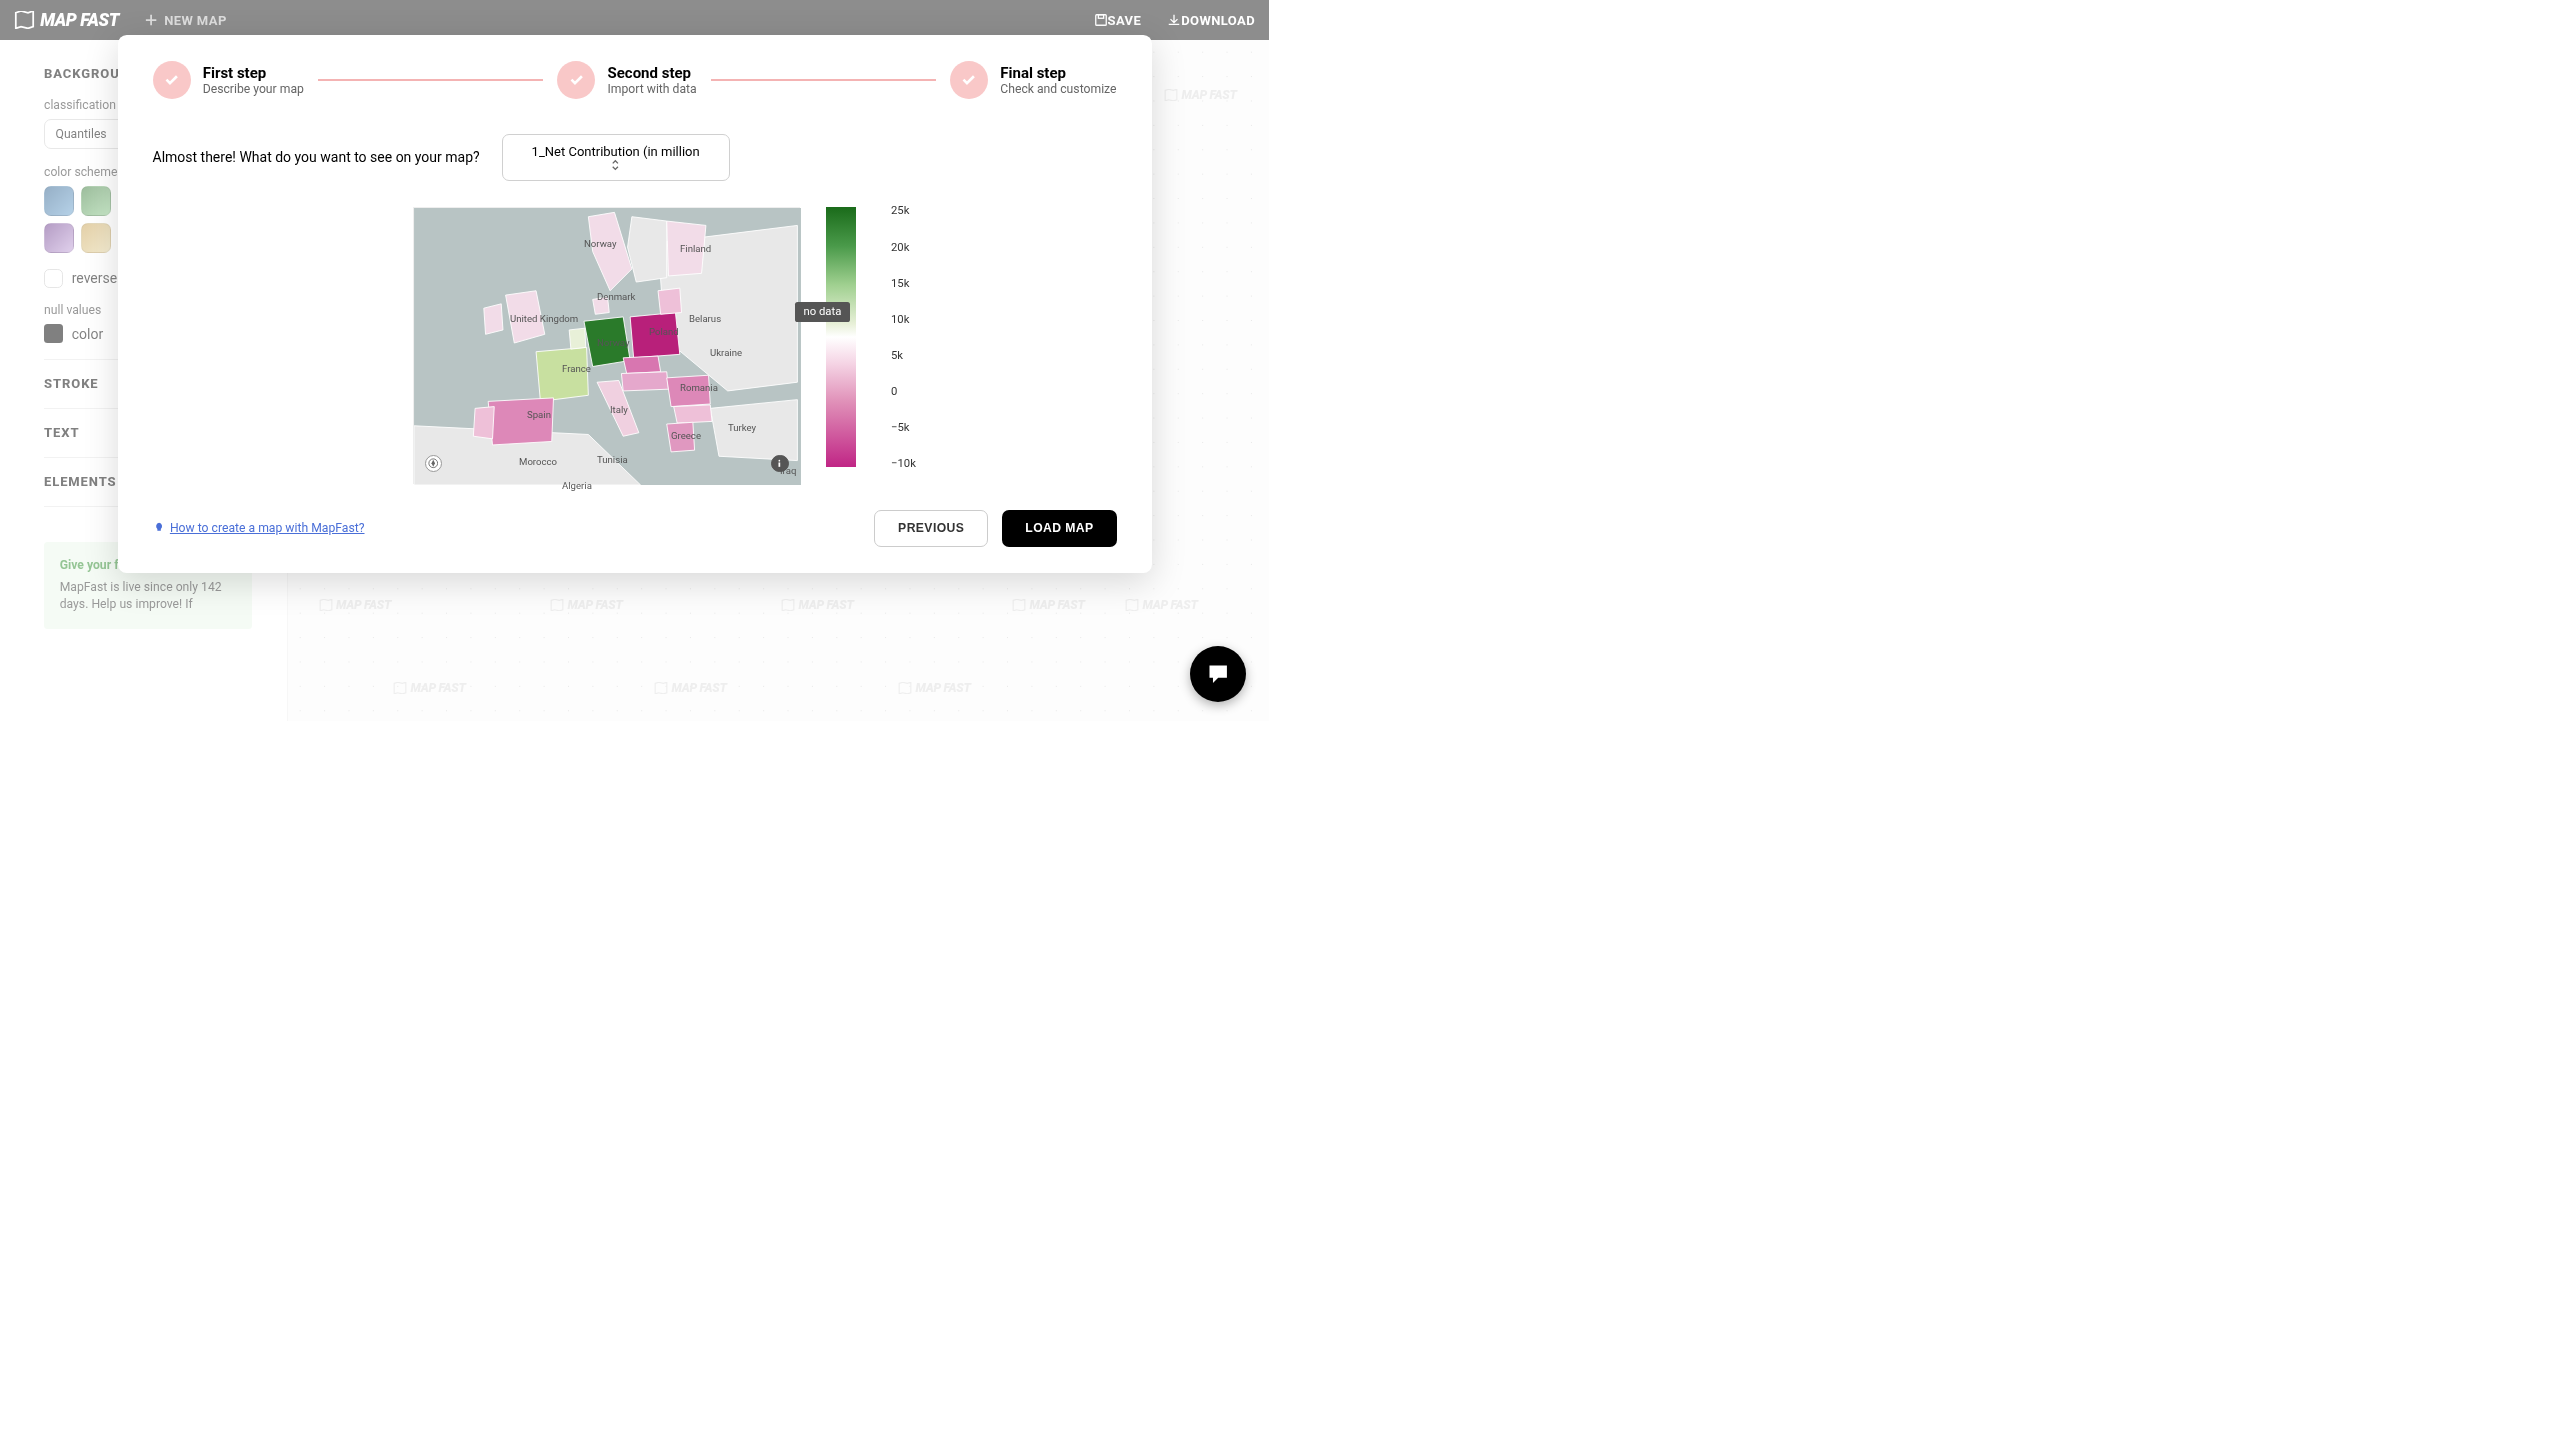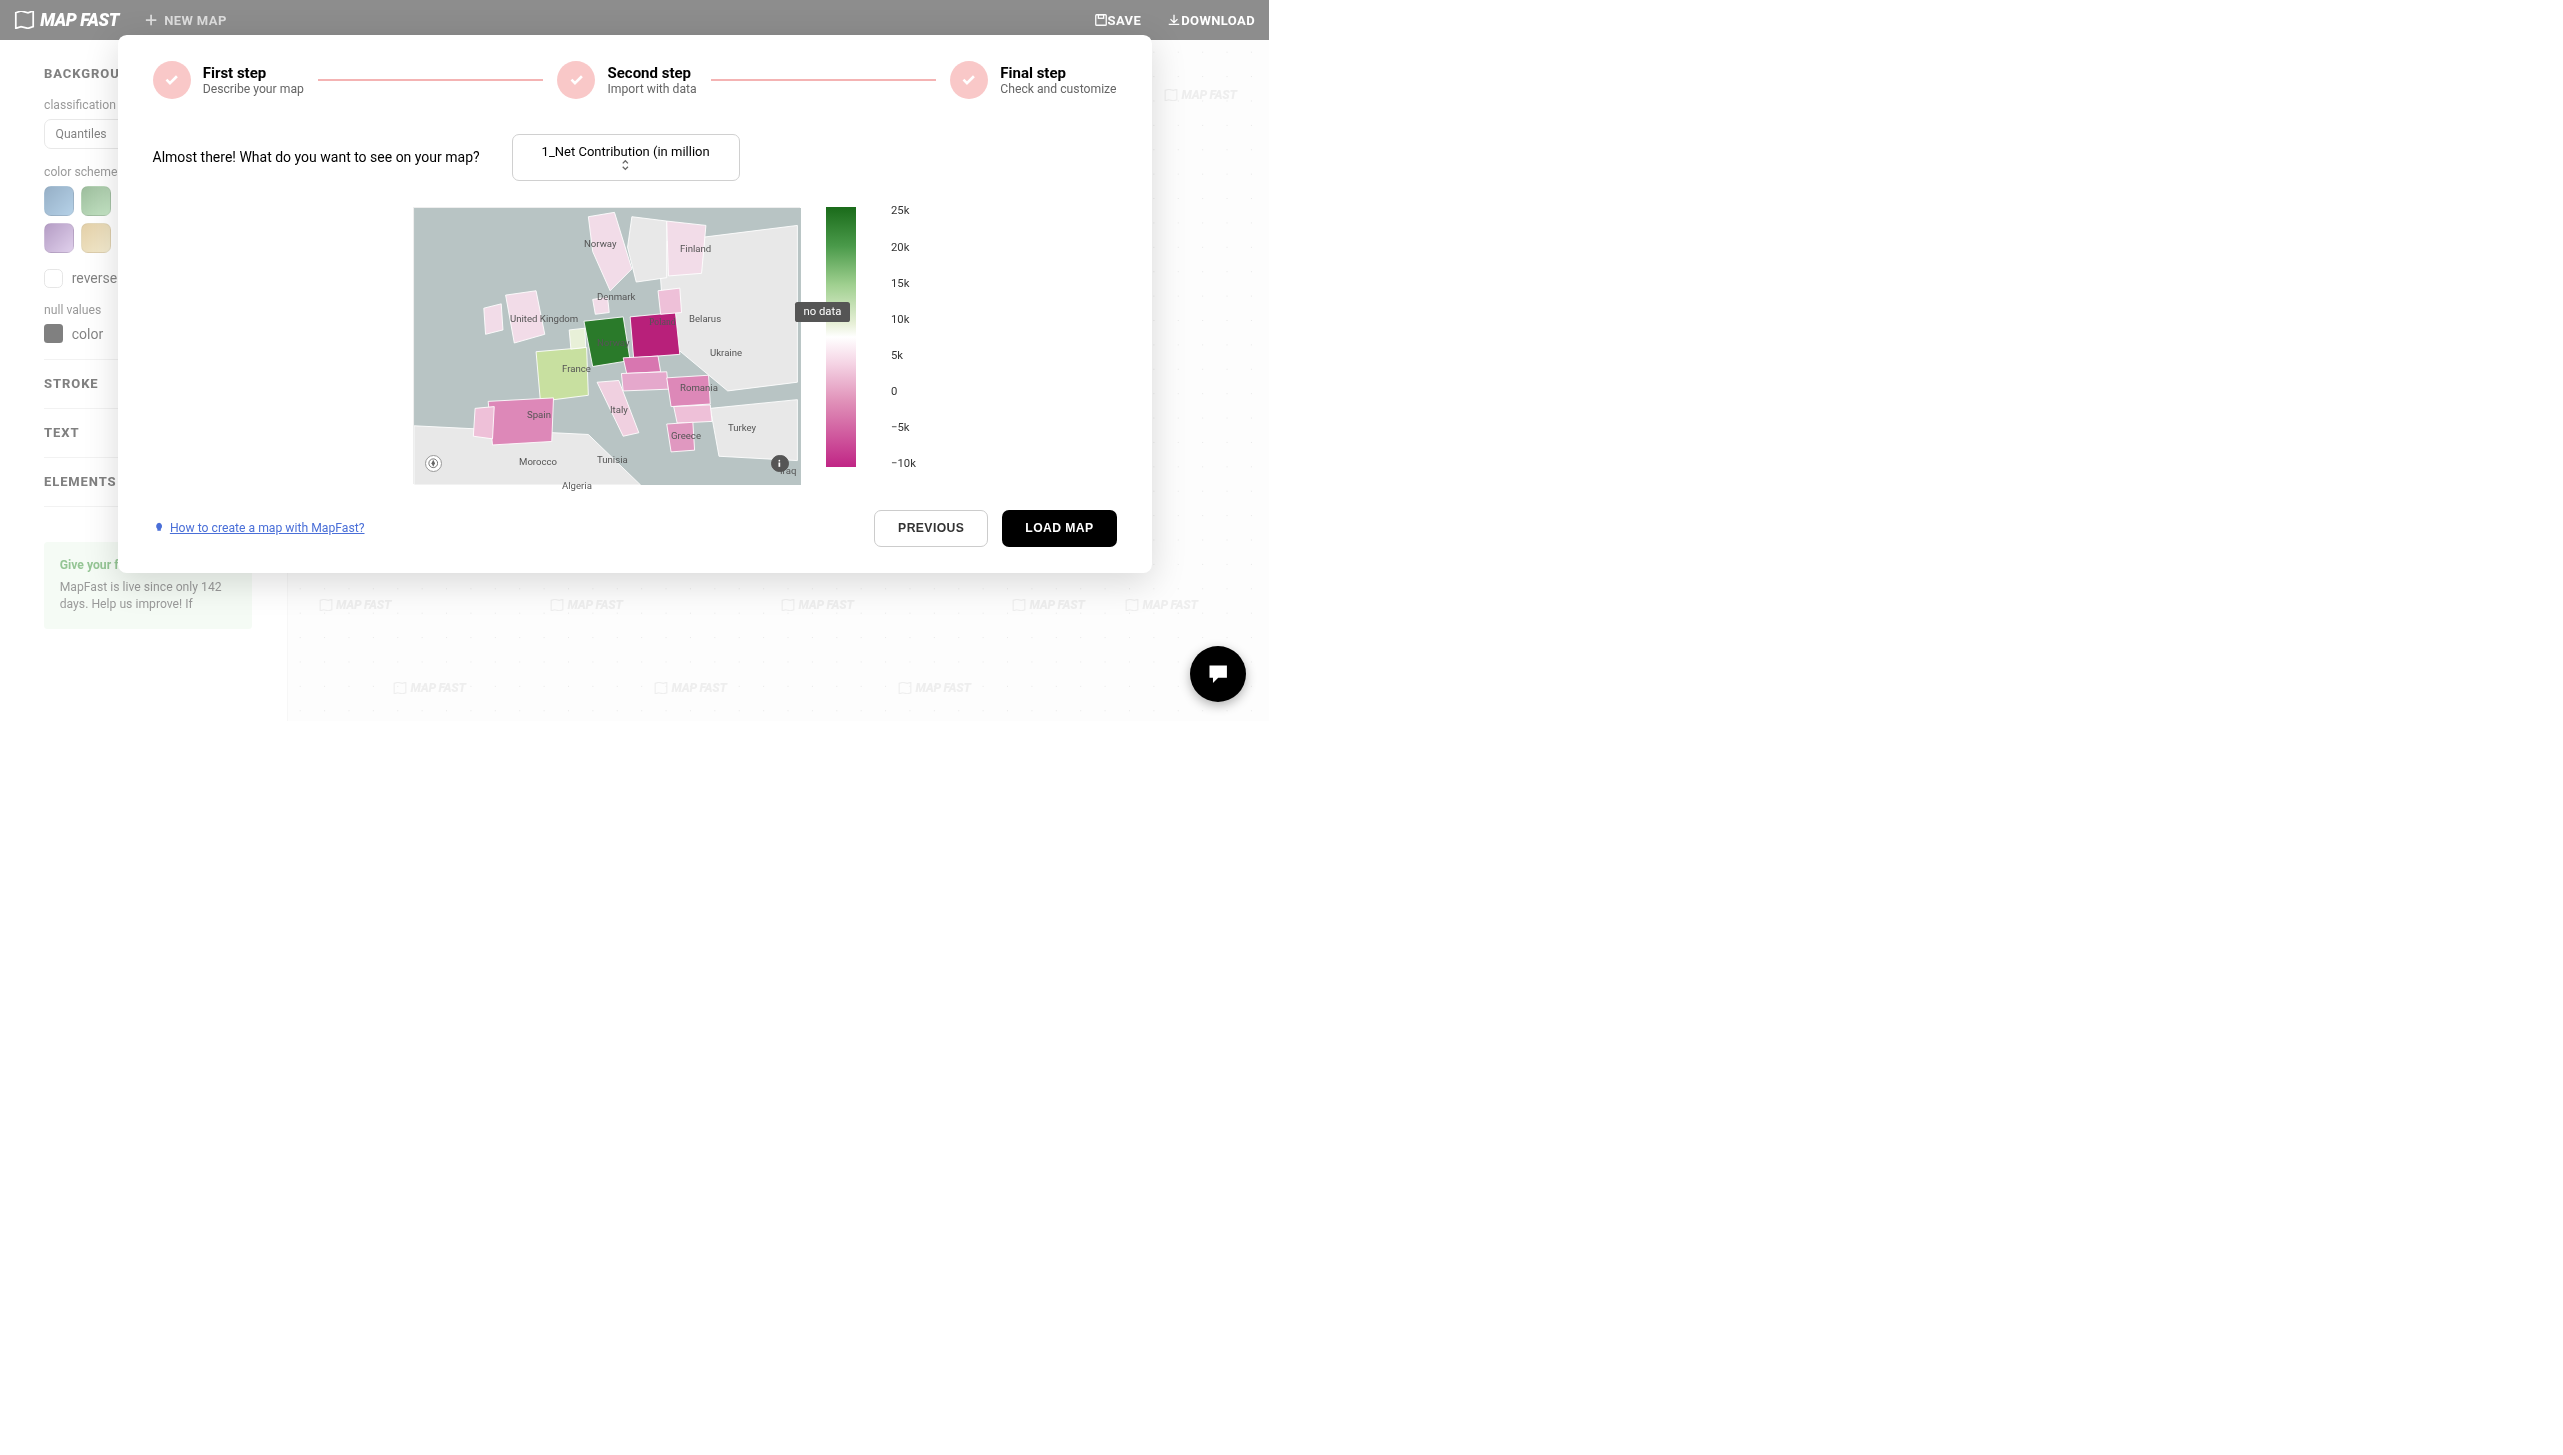--- a/index.html
+++ b/index.html
@@ -44,21 +44,21 @@
 
 .stepper { display: flex; align-items: center; gap: 14px; margin-bottom: 35px; }
 .step { display: flex; align-items: center; gap: 12.2px; }
 .step-circle { width: 38px; height: 38px; border-radius: 50%; background: #f9c8c8; display: flex; align-items: center; justify-content: center; }
 .step-titles { display: flex; flex-direction: column; }
 .step-title { font-weight: 700; font-size: 15px; }
 .step-sub { font-size: 12.2px; color: #666; }
 .step-line { flex: 1; height: 1.7px; background: #f4b3b3; }
 
 
-.modal-row { display: flex; align-items: center; gap: 32px; margin-bottom: 26px; }
+.modal-row { display: flex; align-items: center; gap: 22px; margin-bottom: 26px; }
 .prompt-text { font-size: 14px; }
 .data-select { border: 0.9px solid #d0d0d0; border-radius: 7px; padding: 8.7px 12.2px; font-size: 13px; width: 228px; display: flex; justify-content: space-between; align-items: center; cursor: pointer; flex-direction: column; }
 
 
 .map-area { display: flex; justify-content: center; gap: 26px; margin-bottom: 26px; position: relative; }
 .map-box { width: 387px; height: 277px; position: relative; border: 0.9px solid #eee; }
 .legend { display: flex; flex-direction: column; align-items: flex-start; }
 .gradient-bar { width: 30px; height: 260px; background: linear-gradient(to bottom, #1a6b1a 0%, #4a9a4a 15%, #a0d090 30%, #e8f0d8 45%, #fff 50%, #f5d5e5 60%, #e090b8 75%, #c02585 100%); }
 .legend-ticks { position: relative; height: 260px; }
 .legend-tick { position: absolute; left: 35px; font-size: 11.3px; color: #333; transform: translateY(-50%); white-space: nowrap; }
@@ -322,21 +322,21 @@
               <circle cx="5" cy="2" r="1" fill="#fff"></circle>
               <rect x="4" y="4" width="2" height="5" fill="#fff"></rect>
             </svg>
         </div>
         <div id="country-labels">
             <div class="country-label" style="left: 170px; top: 30.5px;">Norway</div>
             <div class="country-label" style="left: 266px; top: 35px;">Finland</div>
             <div class="country-label" style="left: 183px; top: 83px;">Denmark</div>
             <div class="country-label" style="left: 96px; top: 105px;">United Kingdom</div>
             <div class="country-label" style="left: 275px; top: 105px;">Belarus</div>
-            <div class="country-label" style="left: 235px; top: 108px; font-family: Liberation Serif, serif;">Poland</div>
+            <div class="country-label" style="left: 235px; top: 118px;">Poland</div>
             <div class="country-label" style="left: 183px; top: 129px;">Norway</div>
             <div class="country-label" style="left: 296px; top: 139px;">Ukraine</div>
             <div class="country-label" style="left: 148px; top: 155px;">France</div>
             <div class="country-label" style="left: 266px; top: 174px;">Romania</div>
             <div class="country-label" style="left: 196px; top: 196px;">Italy</div>
             <div class="country-label" style="left: 113px; top: 201px;">Spain</div>
             <div class="country-label" style="left: 257px; top: 222px;">Greece</div>
             <div class="country-label" style="left: 314px; top: 214px;">Turkey</div>
             <div class="country-label" style="left: 105px; top: 248px;">Morocco</div>
             <div class="country-label" style="left: 183px; top: 246px;">Tunisia</div>

